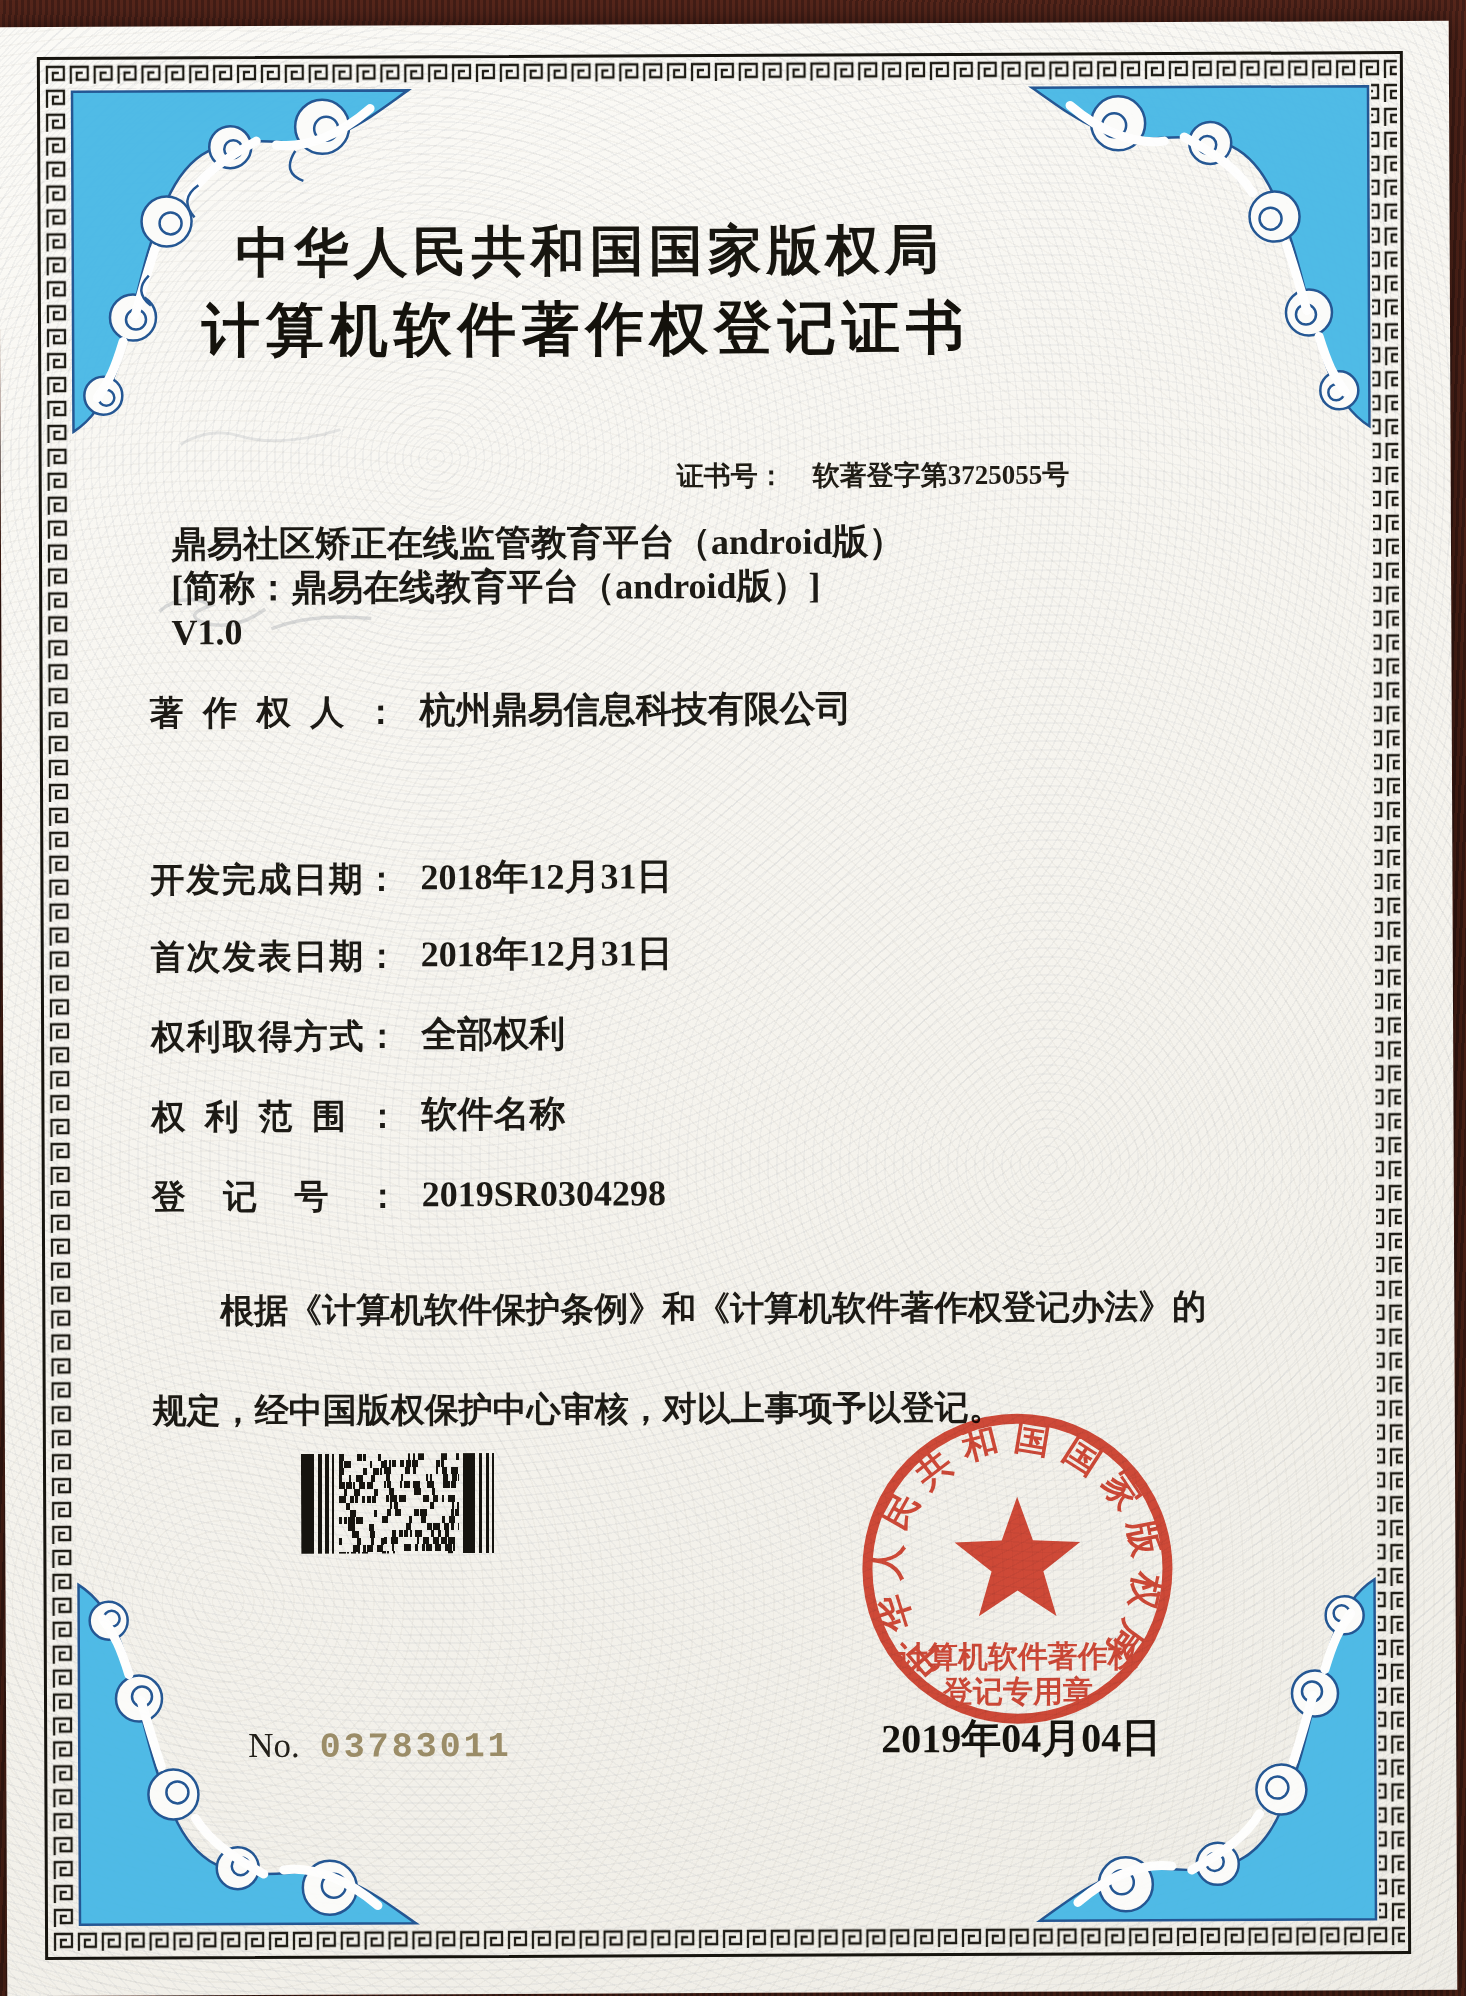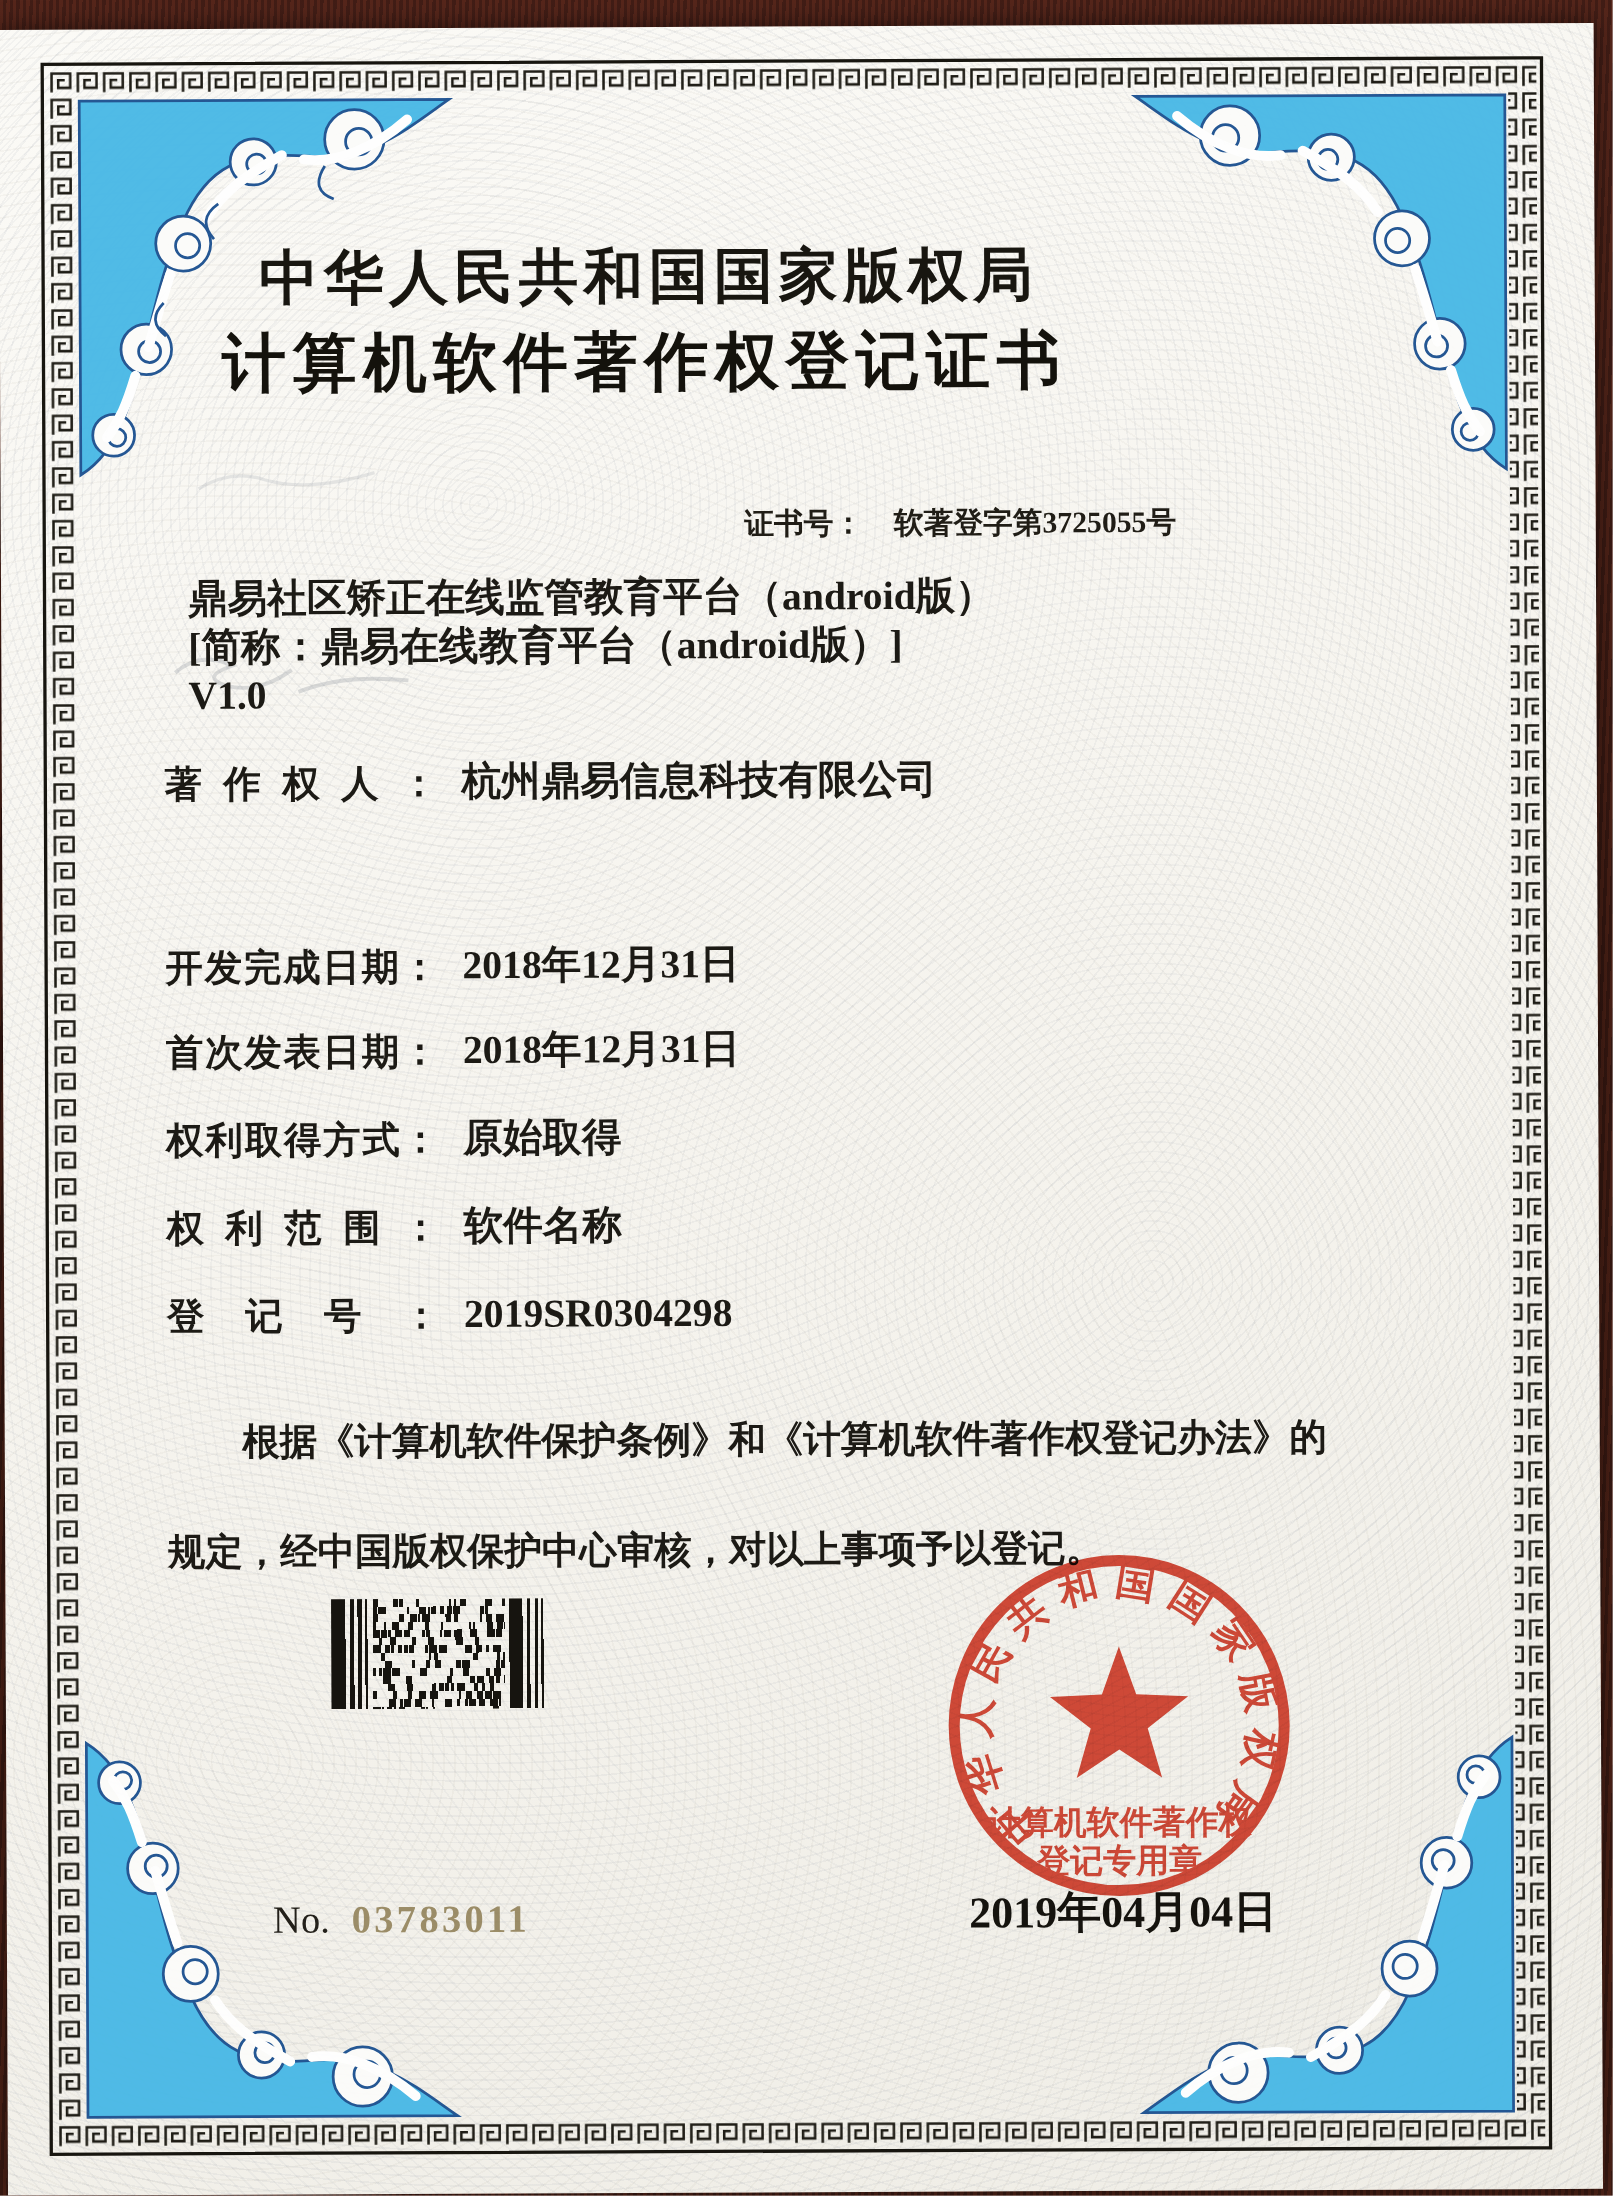--- a/index.html
+++ b/index.html
@@ -64,21 +64,21 @@
   .st1{top:1262px;text-indent:2em;}
   .st2{top:1362px;}
   .barcode{position:absolute;left:296px;top:1428px;width:200px;height:100px;}
   .seal{position:absolute;left:842px;top:1376px;width:340px;height:340px;mix-blend-mode:multiply;}
   .issue-date{
     position:absolute;left:850px;top:1688px;width:330px;text-align:center;
     font-size:40px;font-weight:700;color:#15130e;z-index:5;
   }
   .serial{position:absolute;left:242px;top:1700px;font-size:35px;color:#23201a;z-index:5;}
   .serial .num{
-    font-family:Liberation Serif, serif;color:#8d7c52;opacity:.85;
+    font-family:Liberation Mono, monospace;color:#8d7c52;opacity:.85;
     letter-spacing:3px;margin-left:20px;font-weight:700;text-align:right;
   }
   .smudge{position:absolute;left:150px;top:545px;width:230px;height:90px;opacity:.3;}
   .smudge2{position:absolute;left:170px;top:378px;width:180px;height:60px;opacity:.22;}
 </style>
 </head>
 <body>
 
 <div class="paper">
   <div class="texture"></div>
@@ -197,21 +197,21 @@
     <span class="val">2018年12月31日</span>
   </div>
 
   <div class="row r-pub">
     <span class="lbl">首次发表日期：</span>
     <span class="val">2018年12月31日</span>
   </div>
 
   <div class="row r-acquire">
     <span class="lbl">权利取得方式：</span>
-    <span class="val">原始取得</span>
+    <span class="val">全部权利</span>
   </div>
 
   <div class="row r-scope">
     <span class="lbl">权利范围：</span>
     <span class="val">软件名称</span>
   </div>
 
   <div class="row r-regno">
     <span class="lbl">登记号：</span>
     <span class="val">2019SR0304298</span>

